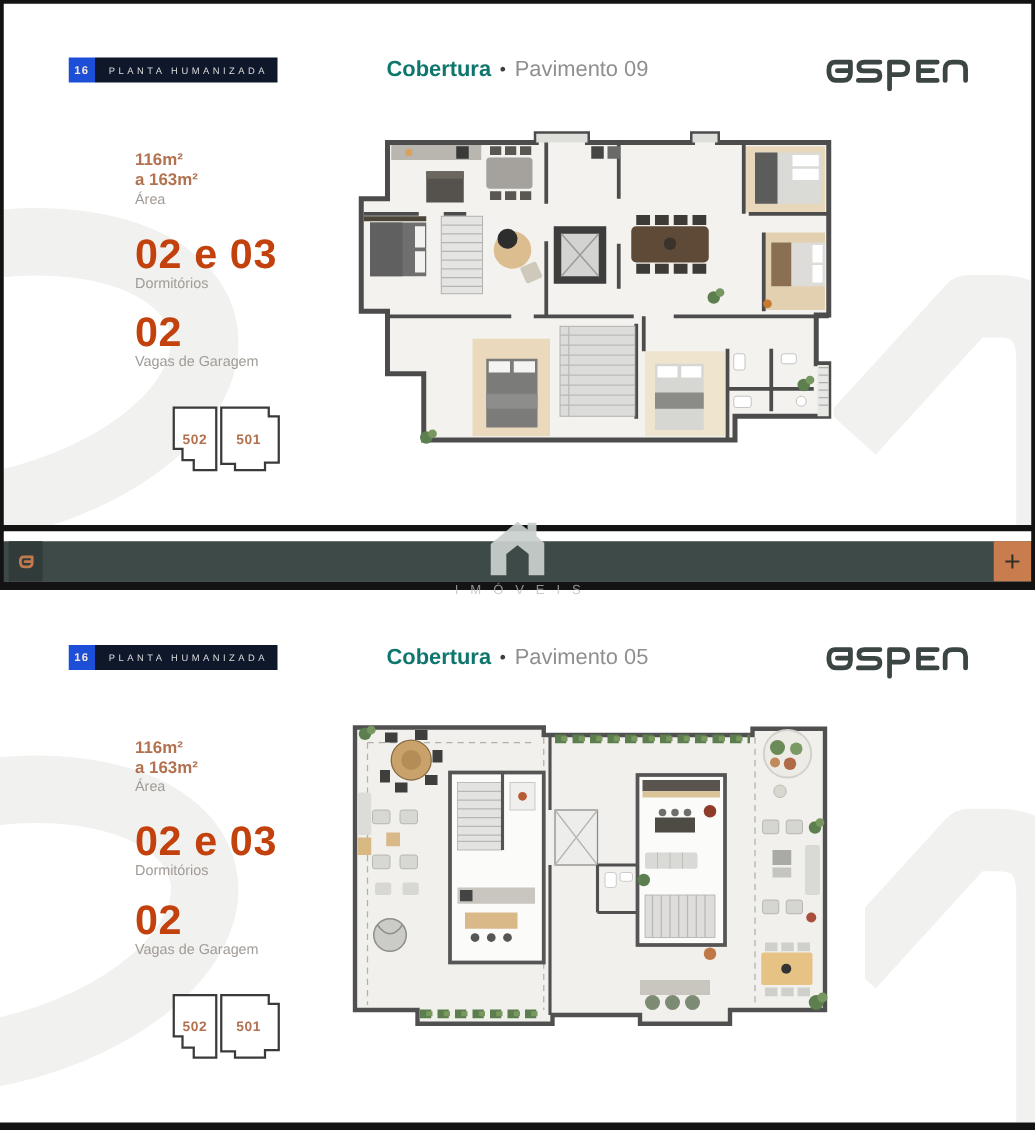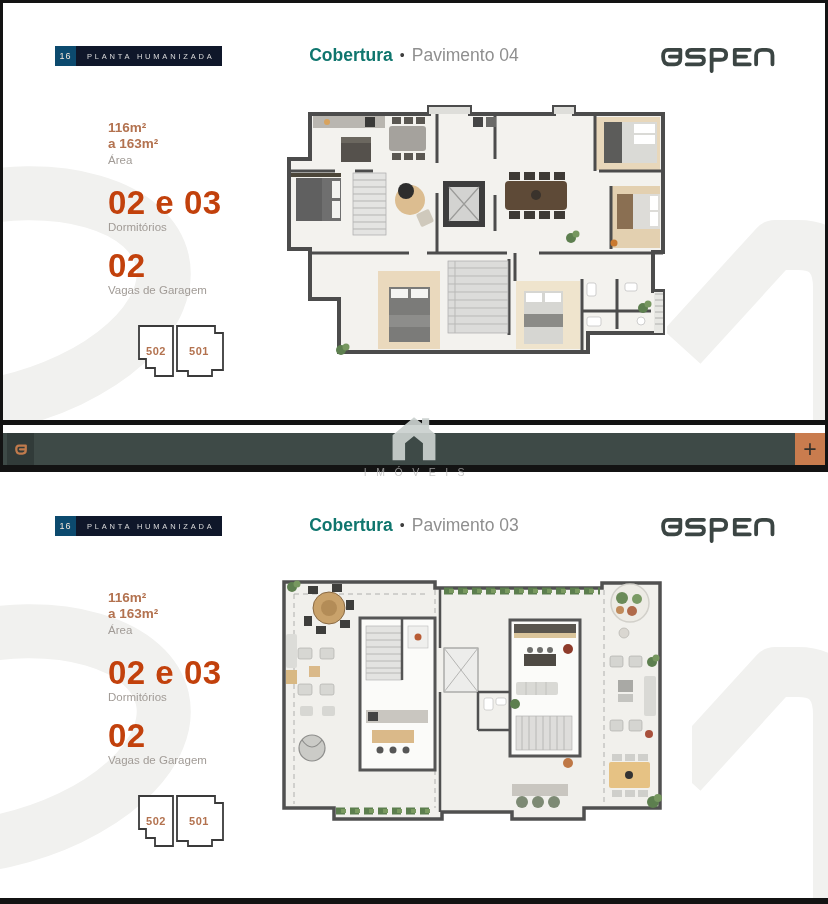--- a/index.html
+++ b/index.html
@@ -33,21 +33,21 @@
   .agenci{position:absolute;left:0;right:0;top:412px;z-index:30;display:flex;flex-direction:column;
           align-items:center;pointer-events:none;}
   .agenci-row{display:flex;align-items:flex-end;gap:9px;}
   .agenci-word{font-size:38px;font-weight:bold;letter-spacing:1px;color:rgba(202,208,206,.95);
                line-height:.92;}
   .agenci-sub{margin-top:4px;font-size:10.5px;letter-spacing:9.5px;color:rgba(185,185,185,.75);
               padding-left:10px;}
 
   
   .tag{position:absolute;left:55px;top:44px;display:flex;height:20px;}
-  .tag-num{width:21px;background:#0c4a6e;color:#f6e7da;font-size:9px;font-weight:normal;
+  .tag-num{width:21px;background:#1d4ed8;color:#f6e7da;font-size:9px;font-weight:bold;
            display:flex;align-items:center;justify-content:center;letter-spacing:1px;}
   .tag-label{background:#0f172a;color:#dcdcdc;font-size:7.5px;letter-spacing:2.8px;
              display:flex;align-items:center;padding:0 8px 0 11px;}
   .title-row{position:absolute;left:0;right:0;top:43px;text-align:center;font-size:17.5px;}
   .title-bold{font-weight:bold;color:#0f766e;}
   .title-dot{color:#3e3e3e;font-size:14px;margin:0 7px;vertical-align:1px;}
   .title-reg{color:#8f8f8f;}
   .logo{position:absolute;right:51px;top:40px;}
 
   
@@ -75,21 +75,21 @@
       <path d="M682 345 L775 243 H798 Q838 243 838 286 V470" fill="none" stroke="#f1f1ef" stroke-width="50" stroke-linejoin="round"></path>
     </svg>
     <span class="sr">aspen</span>
 
     <div class="tag">
       <span class="tag-num">16</span>
       <span class="tag-label">PLANTA HUMANIZADA</span>
     </div>
 
     <div class="title-row">
-      <span class="title-bold">Cobertura</span><span class="title-dot">•</span><span class="title-reg">Pavimento 04</span>
+      <span class="title-bold">Cobertura</span><span class="title-dot">•</span><span class="title-reg">Pavimento 09</span>
     </div>
 
     <div class="logo">
       <span class="sr">aspen</span>
       <svg width="118" height="31" viewBox="0 0 130 34" fill="none" stroke="#3b4543" stroke-width="4.2" stroke-linecap="round" stroke-linejoin="round">
         <path d="M23.5 8.5 H10 Q4.5 8.5 4.5 15.5 Q4.5 24.5 11 24.5 H17 Q23.5 24.5 23.5 18 V8.5 M23.5 16 H12"></path>
         <path d="M49.5 8.5 H36 Q31 8.5 31 12.5 Q31 16.2 35 16.2 H45 Q49.5 16.2 49.5 20.2 Q49.5 24.5 44.5 24.5 H30.5"></path>
         <path d="M58 32 V8.5 H68 Q74 8.5 74 14 Q74 19.5 68 19.5 H58"></path>
         <path d="M100 8.5 H83.5 V24.5 H100 M83.5 16 H96"></path>
         <path d="M107 24.5 V14.5 Q107 8.5 113.5 8.5 H118.5 Q125 8.5 125 14.5 V24.5"></path>
@@ -253,21 +253,21 @@
       <path d="M682 302 L775 200 H798 Q838 200 838 243 V430" fill="none" stroke="#f1f1ef" stroke-width="50" stroke-linejoin="round"></path>
     </svg>
     <span class="sr">aspen</span>
 
     <div class="tag">
       <span class="tag-num">16</span>
       <span class="tag-label">PLANTA HUMANIZADA</span>
     </div>
 
     <div class="title-row">
-      <span class="title-bold">Cobertura</span><span class="title-dot">•</span><span class="title-reg">Pavimento 03</span>
+      <span class="title-bold">Cobertura</span><span class="title-dot">•</span><span class="title-reg">Pavimento 05</span>
     </div>
 
     <div class="logo">
       <span class="sr">aspen</span>
       <svg width="118" height="31" viewBox="0 0 130 34" fill="none" stroke="#3b4543" stroke-width="4.2" stroke-linecap="round" stroke-linejoin="round">
         <path d="M23.5 8.5 H10 Q4.5 8.5 4.5 15.5 Q4.5 24.5 11 24.5 H17 Q23.5 24.5 23.5 18 V8.5 M23.5 16 H12"></path>
         <path d="M49.5 8.5 H36 Q31 8.5 31 12.5 Q31 16.2 35 16.2 H45 Q49.5 16.2 49.5 20.2 Q49.5 24.5 44.5 24.5 H30.5"></path>
         <path d="M58 32 V8.5 H68 Q74 8.5 74 14 Q74 19.5 68 19.5 H58"></path>
         <path d="M100 8.5 H83.5 V24.5 H100 M83.5 16 H96"></path>
         <path d="M107 24.5 V14.5 Q107 8.5 113.5 8.5 H118.5 Q125 8.5 125 14.5 V24.5"></path>

